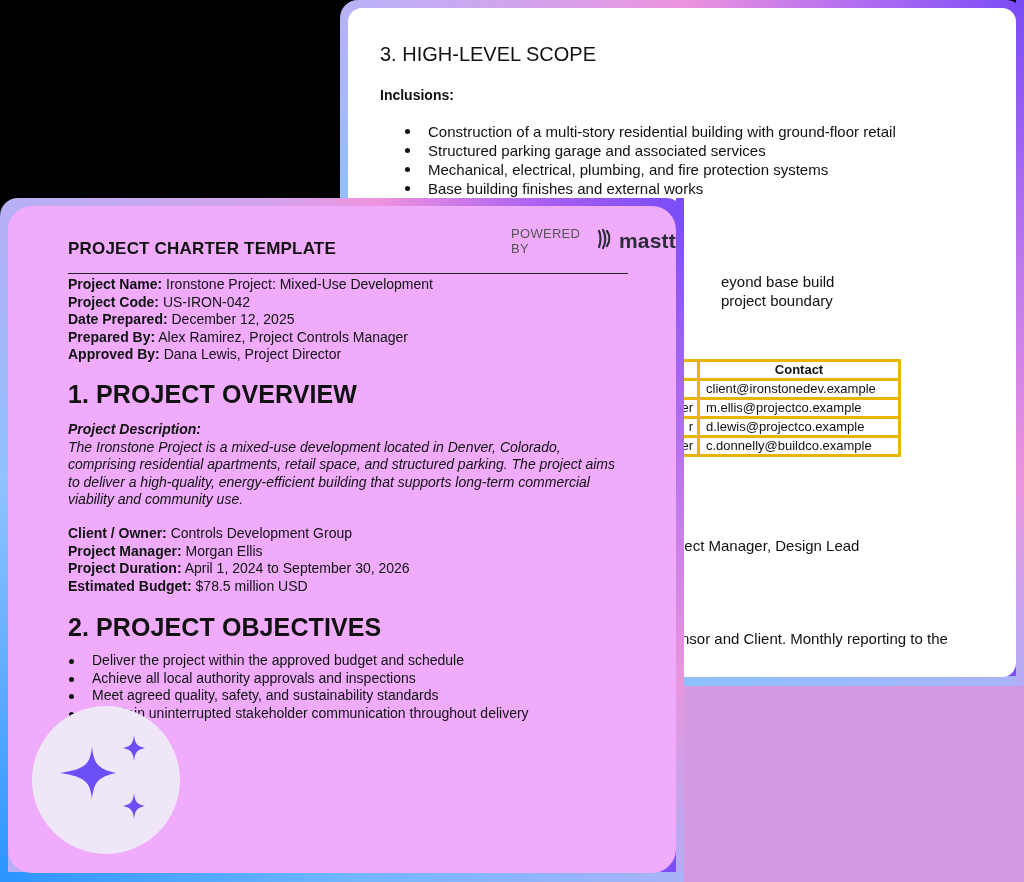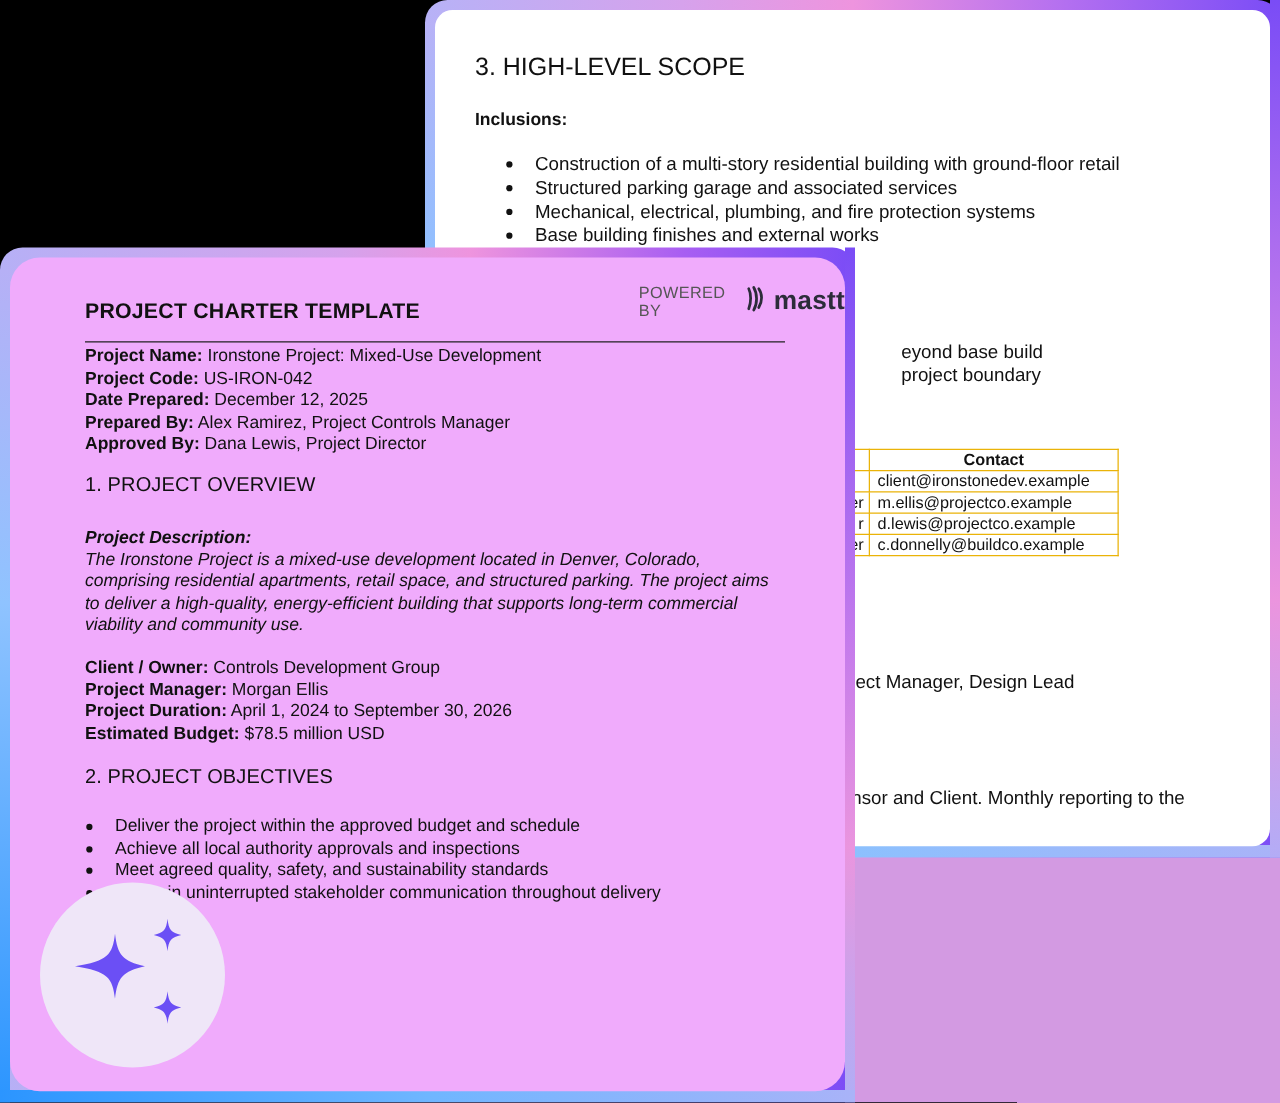--- a/index.html
+++ b/index.html
@@ -52,39 +52,39 @@
     .front-bottom-strip {
       position: absolute; left: 0; top: 872px; width: 684px; height: 10px;
       background: linear-gradient(90deg, #2b95ff 0%, #6fb6ff 50%, #a9b3f8 100%);
     }
     .front-card {
       position: absolute; left: 8px; top: 206px; width: 668px; height: 667px;
       background: #f0abfc; border-radius: 24px; overflow: hidden;
     }
 
     
-    .h-section { font-size: 16px; font-weight: normal; margin: 0; letter-spacing: 0.1px; }
+    .h-section { font-size: 25px; font-weight: bold; margin: 0; letter-spacing: 0.1px; }
     .label-bold { font-weight: bold; }
     .txt { font-size: 14px; line-height: 17.5px; }
     ul.bullets { margin: 0; padding: 0; list-style: none; }
     ul.bullets li { position: relative; padding-left: 48px; }
     ul.bullets li::before {
       content: ""; position: absolute; left: 25px; top: 7px; width: 5px; height: 5px;
       border-radius: 50%; background: #111;
     }
     .back-title { position: absolute; left: 32px; top: 35px; font-size: 20px; }
     .back-inclusions { position: absolute; left: 32px; top: 79px; font-size: 14px; font-weight: bold; }
     .back-list { position: absolute; left: 32px; top: 114px; font-size: 15px; line-height: 19px; }
     .back-excl-frag { position: absolute; left: 333px; top: 264px; font-size: 15px; line-height: 19px; margin-left: 40px; }
     table.contact-table {
       position: absolute; left: 290px; top: 351px; border-collapse: collapse;
       font-size: 13px;
     }
     table.contact-table td, table.contact-table th {
-      border: 1px solid #eab308; height: 16px; padding: 0 6px; line-height: 16px; white-space: nowrap;
+      border: 3px solid #eab308; height: 16px; padding: 0 6px; line-height: 16px; white-space: nowrap;
     }
     table.contact-table th { font-weight: bold; text-align: center; }
     table.contact-table td.role { width: 44px; text-align: right; padding: 0 4px 0 0; }
     table.contact-table td.contact { width: 186px; margin-top: 24px; }
     .back-frag2 { position: absolute; left: 333px; top: 529px; font-size: 15px; }
     .back-frag3 { position: absolute; left: 333px; top: 622px; font-size: 15px; }
 
     
     .fc { position: absolute; left: 60px; }
     .doc-title { top: 33px; font-size: 17px; font-weight: bold; letter-spacing: 0.2px; }

